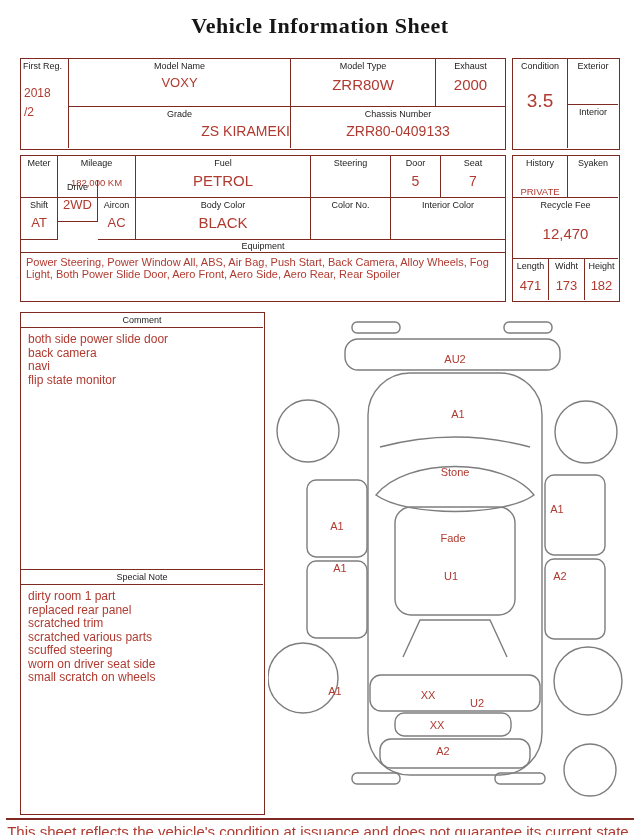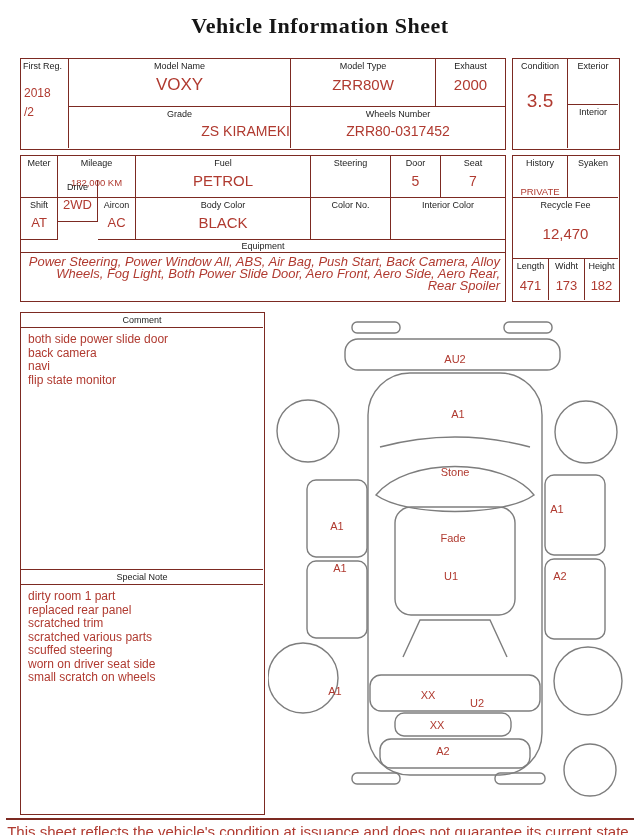--- a/index.html
+++ b/index.html
@@ -13,58 +13,58 @@
   .cell{ position:absolute; overflow:hidden; text-align:center; }
   .br{ border-right:1px solid var(--bd); }
   .bb{ border-bottom:1px solid var(--bd); }
   .bt{ border-top:1px solid var(--bd); }
   .lbl{ font-size:9px; line-height:11px; color:#1c1c1c; padding-top:2px; white-space:nowrap; }
   .lbl.left{ text-align:left; padding-left:2px; }
   .val{ color:var(--red); white-space:pre-line; }
   .hdr{ font-size:9px; line-height:15px; color:#1c1c1c; }
   .note-body{ position:absolute; left:0; right:0; text-align:left; padding:5px 7px; }
   .note-line{ font-size:12px; line-height:13.5px; color:var(--red); }
-  .equip-text{ position:absolute; left:0; right:0; top:97px; bottom:0; text-align:right;
-               padding:3px 5px; font-size:13px; line-height:12px; color:var(--red);font-style:italic; }
+  .equip-text{ position:absolute; left:0; right:0; top:97px; bottom:0; text-align:left;
+               padding:3px 5px; font-size:11px; line-height:12px; color:var(--red); }
   .footer{ position:absolute; left:6px; right:6px; top:818px; border-top:2px solid var(--bd);
            text-align:center; font-size:15px; color:var(--red); padding-top:3px; }
   svg text{ font-family:"Liberation Sans",sans-serif; }
 </style>
 </head>
 <body>
 
 <div class="page">
 
   <div class="title">Vehicle Information Sheet</div>
 
   <div class="tbl" style="left:20px; top:58px; width:486px; height:92px;">
     <div class="cell br" style="left:0; top:0; width:48px; height:89px;">
       <div class="lbl left">First Reg.</div>
       <div class="val" style="font-size:12px; line-height:19px; text-align:left; padding-left:3px; margin-top:12px;">2018
 /2</div>
     </div>
     <div class="cell br bb" style="left:48px; top:0; width:222px; height:48px;">
       <div class="lbl">Model Name</div>
-      <div class="val" style="font-size:17px; margin-top:3px;">VOXY</div>
+      <div class="val" style="font-size:13px; margin-top:3px;">VOXY</div>
     </div>
     <div class="cell br bb" style="left:270px; top:0; width:145px; height:48px;">
       <div class="lbl">Model Type</div>
       <div class="val" style="font-size:15px; margin-top:4px;">ZRR80W</div>
     </div>
     <div class="cell bb" style="left:415px; top:0; width:69px; height:48px;">
       <div class="lbl">Exhaust</div>
       <div class="val" style="font-size:15px; margin-top:4px;">2000</div>
     </div>
     <div class="cell br" style="left:48px; top:48px; width:222px; height:41px;">
       <div class="lbl">Grade</div>
       <div class="val" style="font-size:14px; margin-top:3px;text-align:right;">ZS KIRAMEKI</div>
     </div>
     <div class="cell" style="left:270px; top:48px; width:214px; height:41px;">
-      <div class="lbl">Wheels Number</div>
-      <div class="val" style="font-size:14px; margin-top:3px;">ZRR80-0317452</div>
+      <div class="lbl">Chassis Number</div>
+      <div class="val" style="font-size:14px; margin-top:3px;">ZRR80-0409133</div>
     </div>
   </div>
 
   <div class="tbl" style="left:512px; top:58px; width:108px; height:92px;">
     <div class="cell br" style="left:0; top:0; width:55px; height:89px;">
       <div class="lbl">Condition</div>
       <div class="val" style="font-size:19px; margin-top:18px;">3.5</div>
     </div>
     <div class="cell bb" style="left:55px; top:0; width:50px; height:46px;">
       <div class="lbl">Exterior</div>

